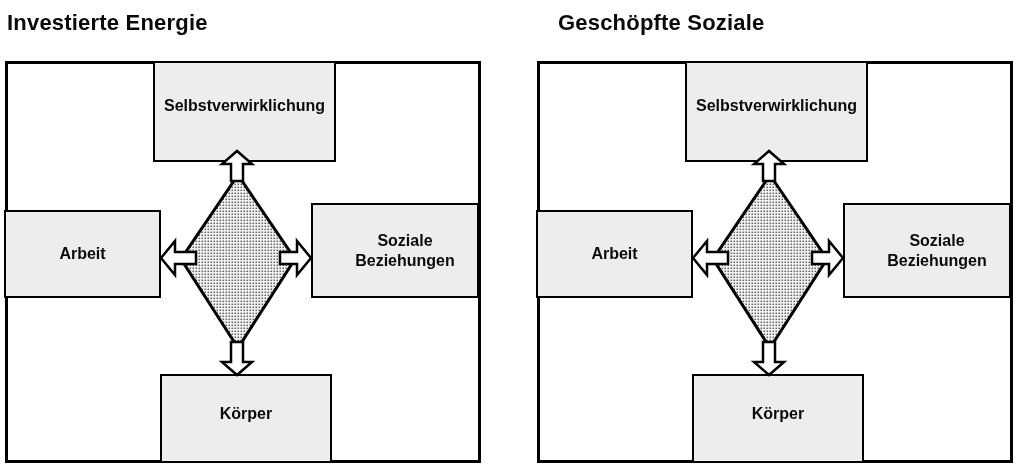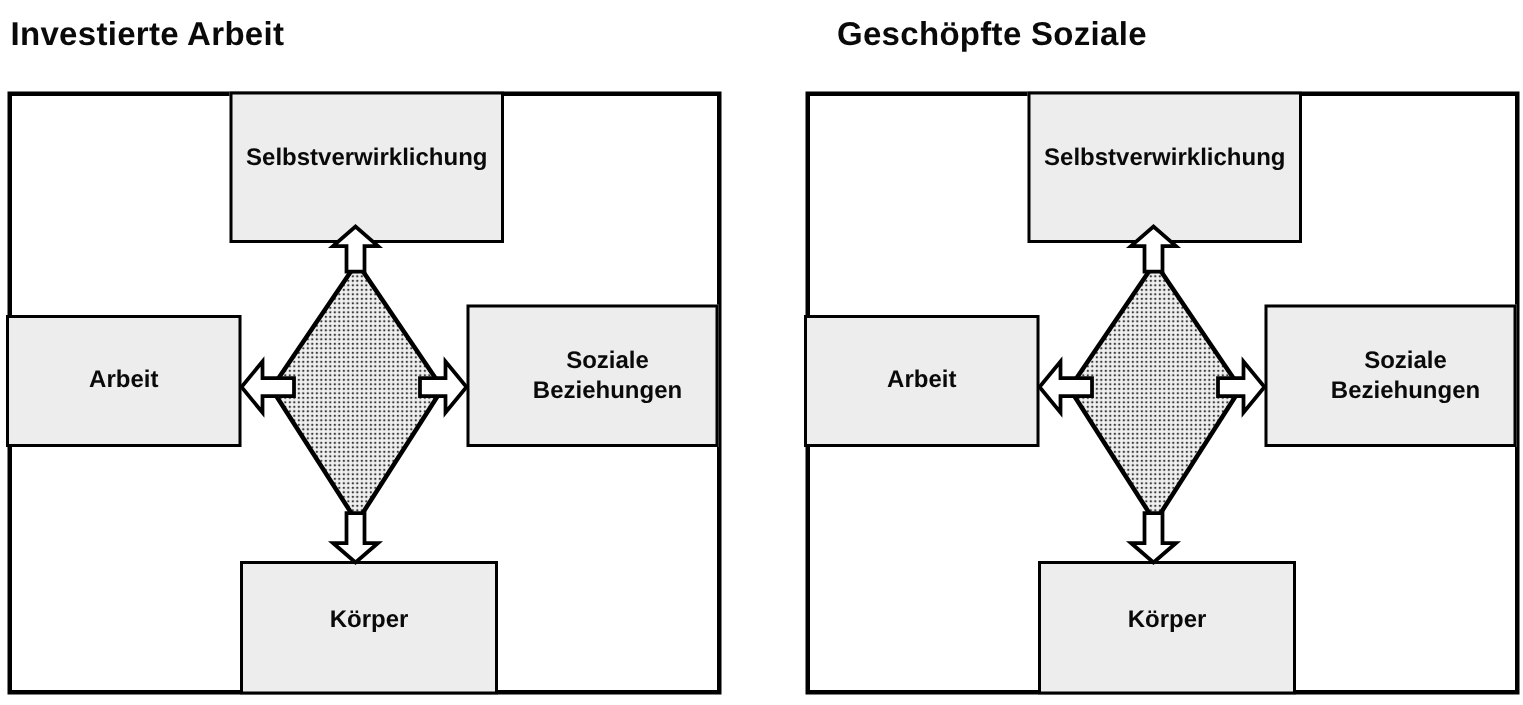--- a/index.html
+++ b/index.html
@@ -32,21 +32,21 @@
   .overlay{position:absolute;left:0;top:0;width:483px;height:470px;pointer-events:none;}
   .arrow{fill:#fff;stroke:#000;stroke-width:2.5;stroke-linejoin:miter;}
   .diamond{stroke:#000;stroke-width:3;stroke-linejoin:miter;}
 </style>
 </head>
 <body>
 
 <div class="canvas">
 
   <div class="diagram d0">
-    <h2 class="title">Investierte Arbeit</h2>
+    <h2 class="title">Investierte Energie</h2>
     <div class="outer"></div>
     <div class="box box-top">
       <span>Selbstverwirklichung</span>
     </div>
     <div class="box box-left">
       <span>Arbeit</span>
     </div>
     <div class="box box-right">
       <span>Soziale Beziehungen</span>
     </div>

